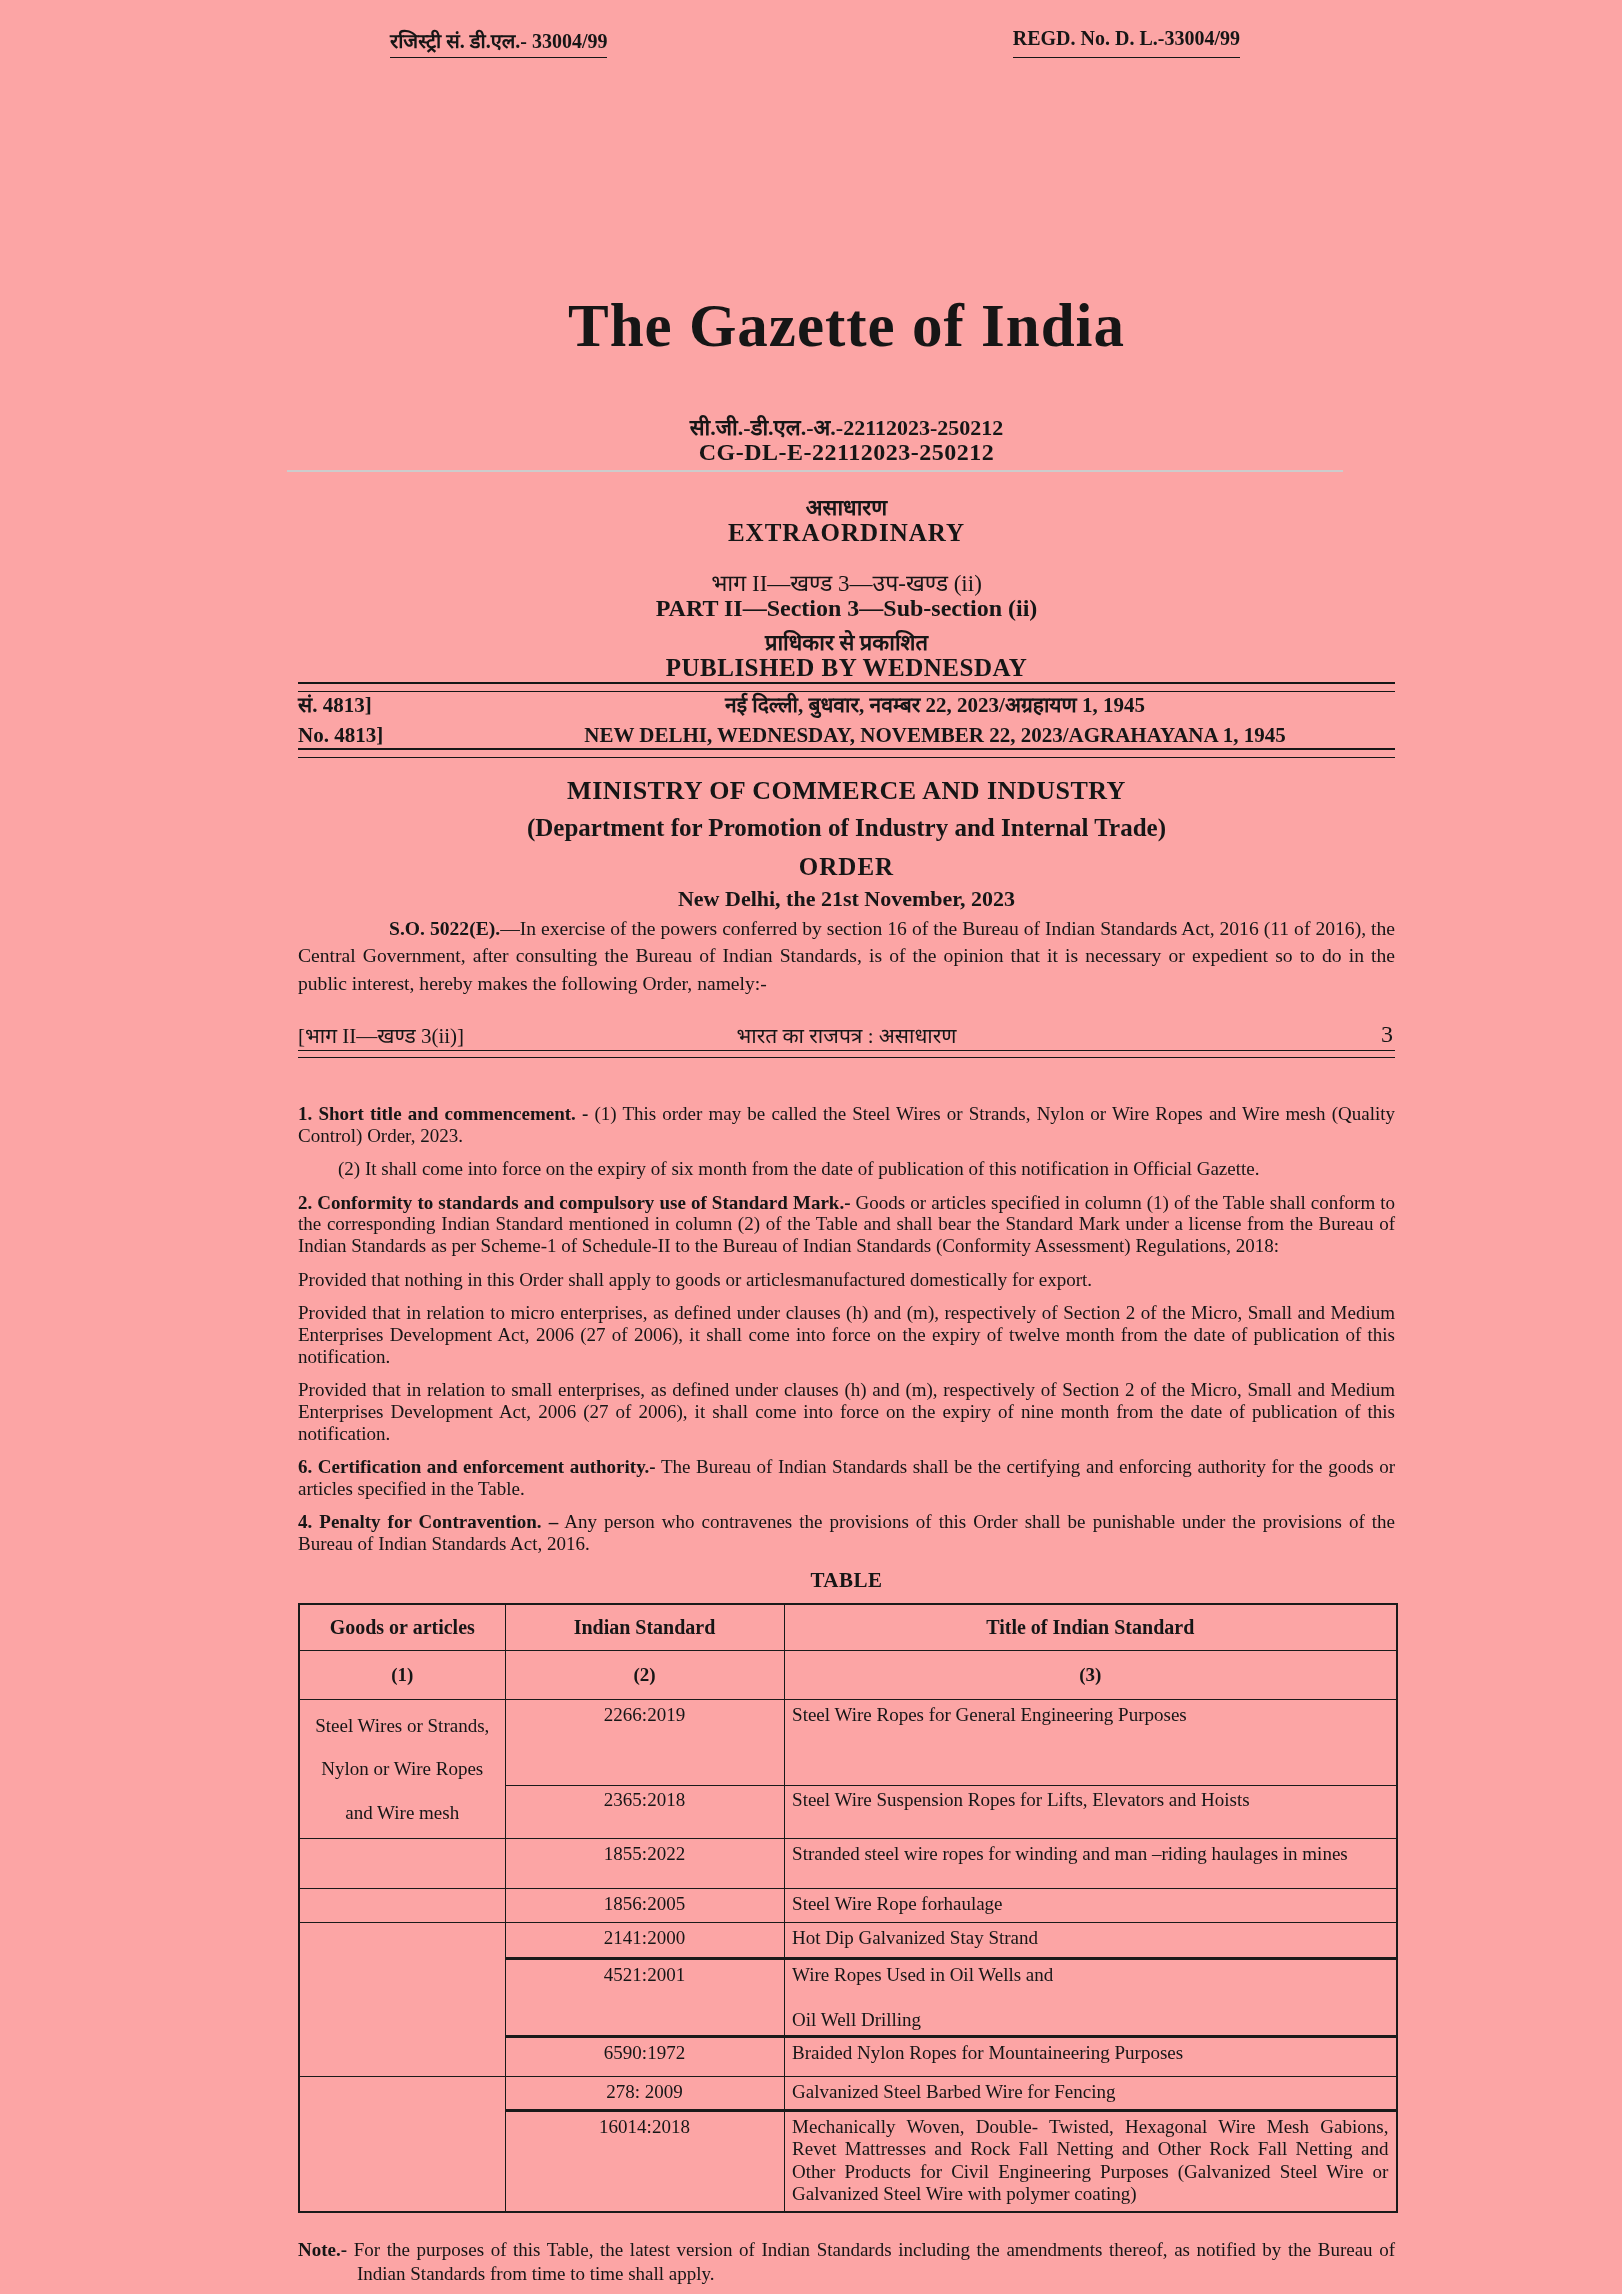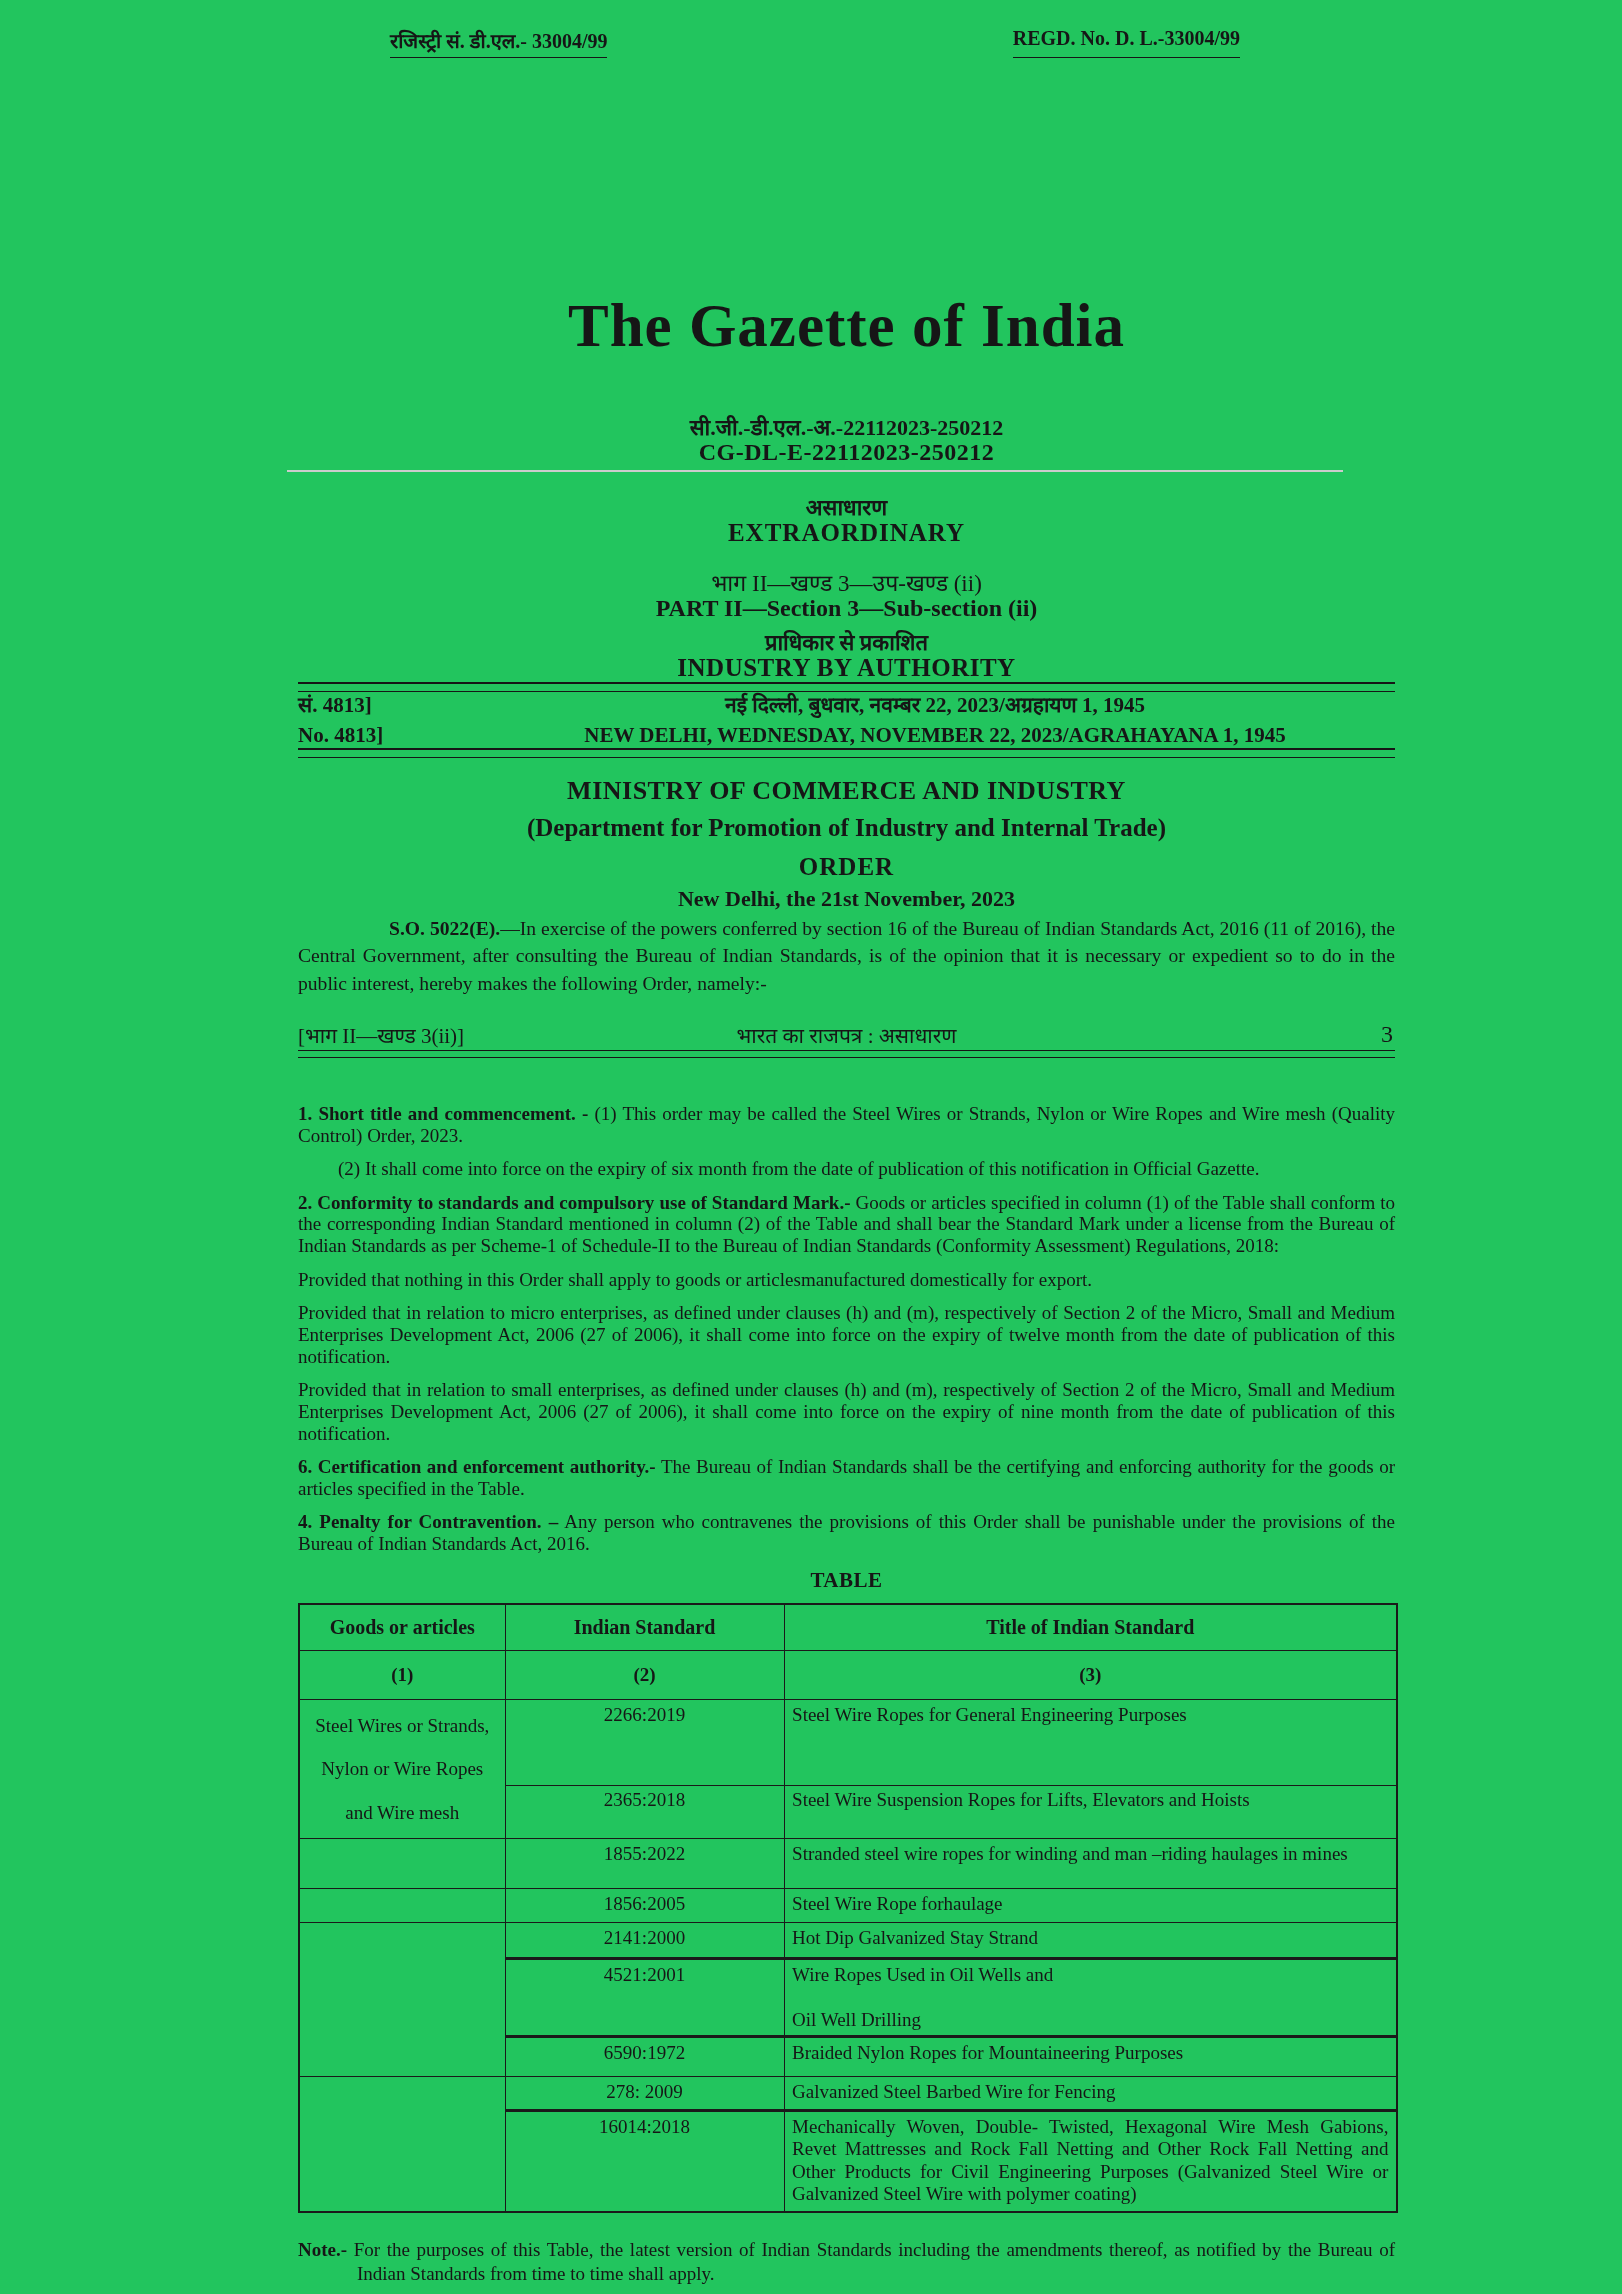--- a/index.html
+++ b/index.html
@@ -1,18 +1,18 @@
 <!DOCTYPE html>
 <html><head>
 <meta charset="utf-8">
 <style>
   html,body{margin:0;padding:0;background:#e8e8e8;}
   .page{
     position:relative;width:1622px;height:2294px;margin:0 auto;
-    background:#22c55e;color:#161616;overflow:hidden;
+    background:#fca5a5;color:#161616;overflow:hidden;
     font-family:"Liberation Serif","DejaVu Serif",serif;
   }
   .abs{position:absolute;}
   .ctr{text-align:center;font-weight:bold;}
   .b{font-weight:bold;}
   .content{left:298px;width:1097px;}
 
   
   .reg-row{top:27px;left:390px;right:382px;display:flex;justify-content:space-between;
            font-size:20px;font-weight:bold;}
@@ -96,21 +96,21 @@
 
   <div class="abs content ctr code-hi">सी.जी.-डी.एल.-अ.-22112023-250212</div>
   <div class="abs content ctr code-en">CG-DL-E-22112023-250212</div>
   <div class="abs gray-rule"></div>
 
   <div class="abs content ctr extra-hi">असाधारण</div>
   <div class="abs content ctr extra-en">EXTRAORDINARY</div>
   <div class="abs content ctr part-hi">भाग II—खण्ड 3—उप-खण्ड (ii)</div>
   <div class="abs content ctr part-en">PART II—Section 3—Sub-section (ii)</div>
   <div class="abs content ctr auth-hi">प्राधिकार से प्रकाशित</div>
-  <div class="abs content ctr auth-en">INDUSTRY BY AUTHORITY</div>
+  <div class="abs content ctr auth-en">PUBLISHED BY WEDNESDAY</div>
 
   <div class="abs content rule-double rule-a"></div>
   <div class="abs content no-row">
     <span>सं.  4813]</span>
     <span class="dt">नई दिल्ली, बुधवार, नवम्बर 22, 2023/अग्रहायण 1, 1945</span>
     <span>No. 4813]</span>
     <span class="dt">NEW DELHI, WEDNESDAY, NOVEMBER 22, 2023/AGRAHAYANA 1, 1945</span>
   </div>
   <div class="abs content rule-double rule-b"></div>
 

